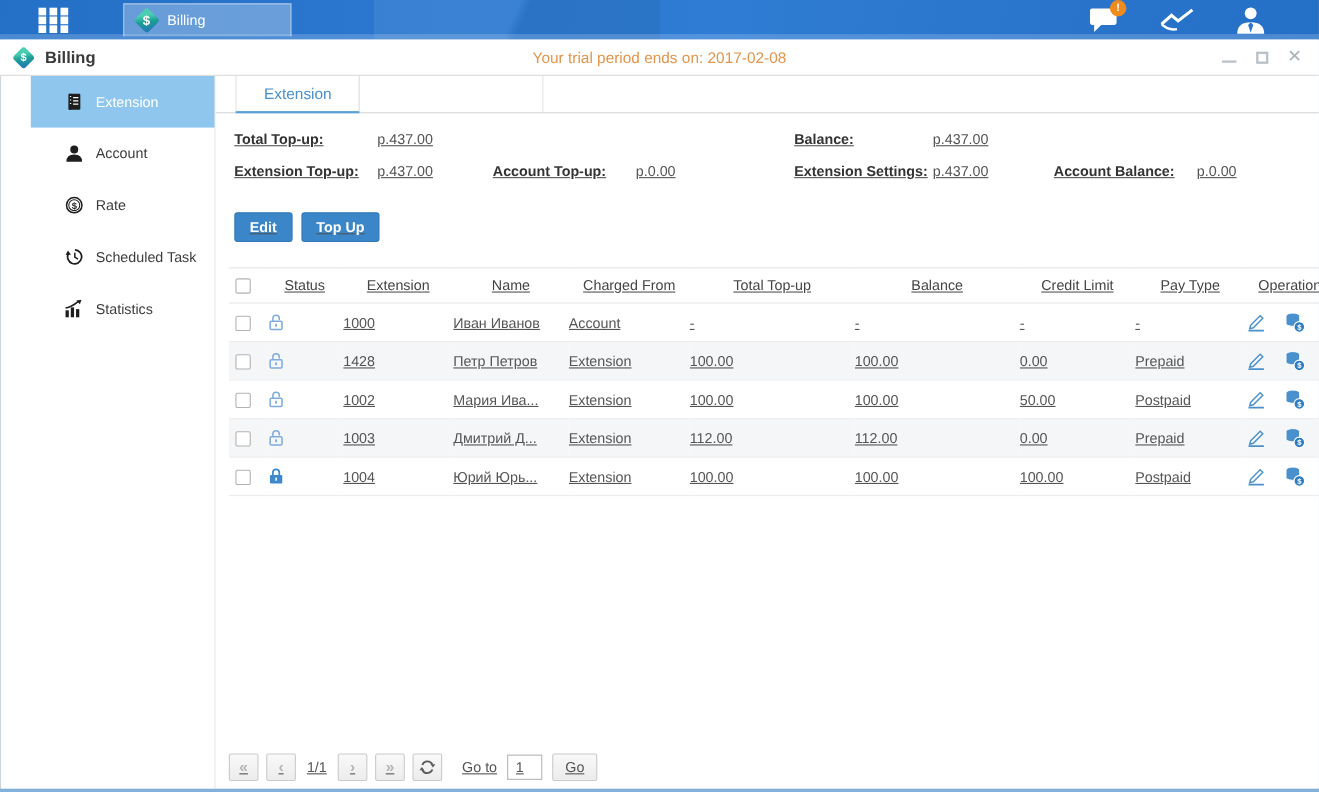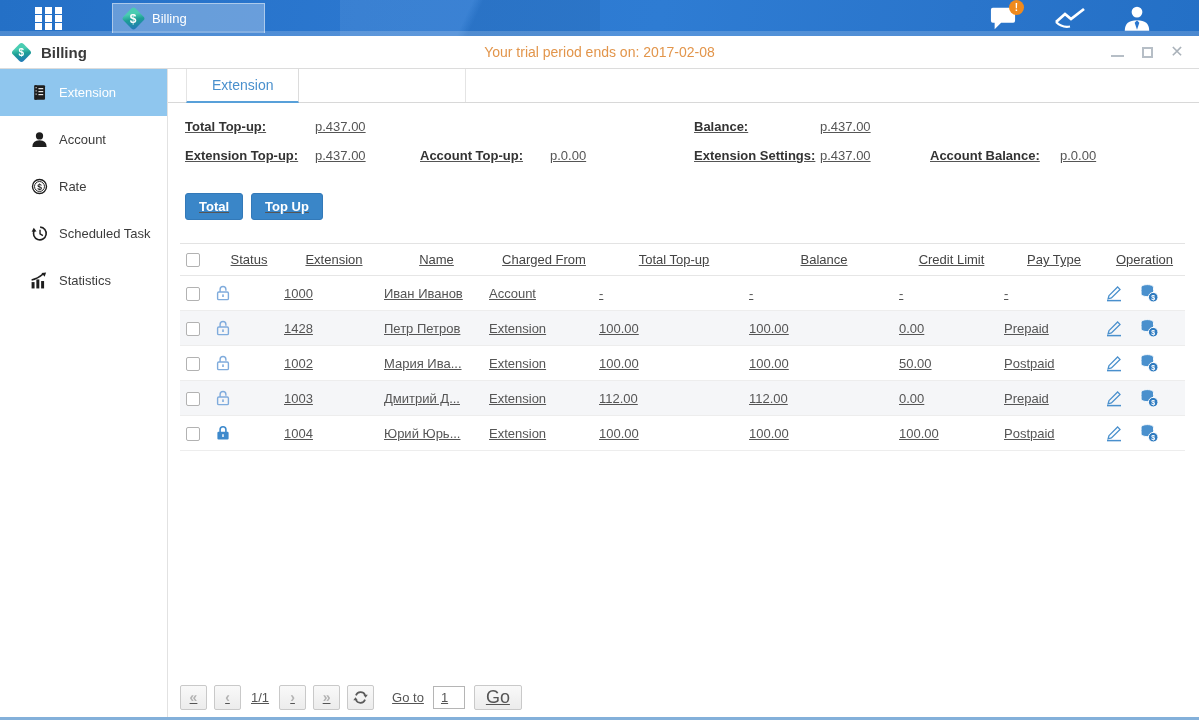--- a/index.html
+++ b/index.html
@@ -38,21 +38,21 @@
   .titlebar .diamond span { font-size:10px; }
   .win-title { margin-left:12px; font-weight:bold; font-size:15px; color:#3a3a3a; }
   .trial { position:absolute; left:0; right:0; text-align:center; color:#e2954b; font-size:14px; pointer-events:none; }
   .win-controls { margin-left:auto; display:flex; gap:14px; align-items:center; z-index:2; }
   .wc { width:16px; height:16px; display:flex; align-items:center; justify-content:center; cursor:pointer; }
   .wc-min { width:13px; height:2px; background:#b6bec6; margin-top:8px; }
   .wc-max { width:11px; height:11px; border:2px solid #b6bec6; }
   .wc-close { color:#aab2ba; font-size:16px; line-height:1; }
 
   
-  .app-body { flex:1; display:flex; min-height:0; }
+  .app-body { flex:1; display:flex; min-height:0;padding-left:28px; }
   .sidebar { width:168px; flex:0 0 168px; background:#fff; border-right:1px solid #e2e2e2; }
   .sb-item { height:47px; display:flex; align-items:center; padding-left:30px; gap:11px; cursor:pointer; color:#3c3c3c; }
   .sb-item.active { background:#8fc6ee; color:#fff; }
   .sb-icon { width:18px; height:18px; flex:0 0 18px; display:flex; align-items:center; justify-content:center; }
   .sb-label { font-size:13px; }
 
   .main { flex:1; display:flex; flex-direction:column; min-width:0; background:#fff; }
   .tabbar { height:34px; flex:0 0 34px; display:flex; border-bottom:1px solid #d8d8d8; padding-left:18px; }
   .tab { height:34px; margin-bottom:-1px; padding:0 25px; display:flex; align-items:center;
     border-left:1px solid #e4e4e4; border-right:1px solid #dcdcdc; border-bottom:2px solid #58a0d9;
@@ -86,21 +86,21 @@
   
   .pagination { margin:auto 14px 7px 12px; display:flex; align-items:center; height:26px; }
   .pg-btn { width:27px; height:25px; margin-right:7px; display:inline-flex; align-items:center; justify-content:center;
     background:linear-gradient(#f9f9f9,#ececec); border:1px solid #c9c9c9; border-radius:2px;
     color:#b3b3b3; font-size:14px; font-weight:bold; cursor:pointer; }
   .pg-text { margin:0 10px 0 3px; color:#555; }
   .goto-label { margin:0 9px 0 11px; color:#555; }
   .goto-input { width:32px; height:23px; border:1px solid #b5b5b5; padding:0 0 0 7px; font-size:13px;
     color:#555; font-family:inherit; }
   .go-btn { margin-left:9px; height:25px; padding:0 11px; background:linear-gradient(#f9f9f9,#ececec);
-    border:1px solid #c9c9c9; border-radius:2px; color:#555; font-size:18px; font-family:inherit; cursor:pointer; }
+    border:1px solid #c9c9c9; border-radius:2px; color:#555; font-size:13px; font-family:inherit; cursor:pointer; }
   .pg-right { margin-left:auto; display:flex; align-items:center; }
   .displaying { margin-right:10px; color:#555; }
   .page-size { width:53px; height:25px; border:1px solid #c3c3c3; background:linear-gradient(#fbfbfb,#efefef);
     display:flex; align-items:center; padding-left:9px; position:relative; cursor:pointer; color:#555; }
   .ps-arrow { position:absolute; right:8px; top:10px; width:0; height:0;
     border-left:5px solid transparent; border-right:5px solid transparent; border-top:6px solid #6e6e6e; }
 
   .bottom-edge { height:3px; flex:0 0 3px; background:#83b0da; }
 </style>
 </head>
@@ -250,21 +250,21 @@
           <span class="c2">p.437.00</span>
           <span class="s-label c3">Account Top-up:</span>
           <span class="c4">p.0.00</span>
           <span class="s-label c5">Extension Settings:</span>
           <span class="c6">p.437.00</span>
           <span class="s-label c7">Account Balance:</span>
           <span class="c8">p.0.00</span>
         </div>
 
         <div class="btn-row">
-          <button class="btn-blue">Total</button>
+          <button class="btn-blue">Edit</button>
           <button class="btn-blue">Top Up</button>
         </div>
 
         <table class="ext-table">
           <colgroup>
             <col style="width:34px">
               <col style="width:70px">
               <col style="width:100px">
               <col style="width:105px">
             <col style="width:110px">

